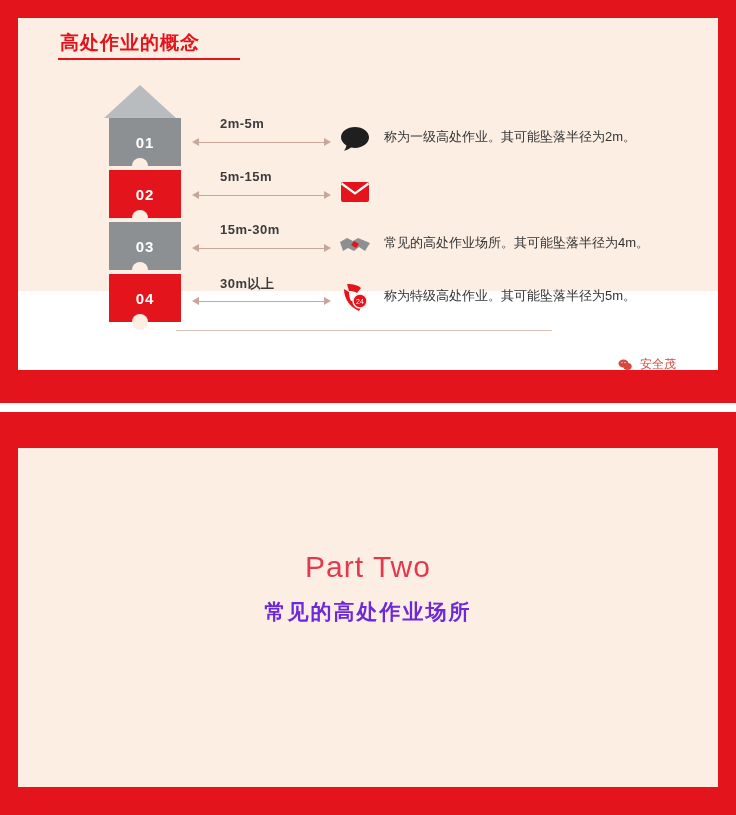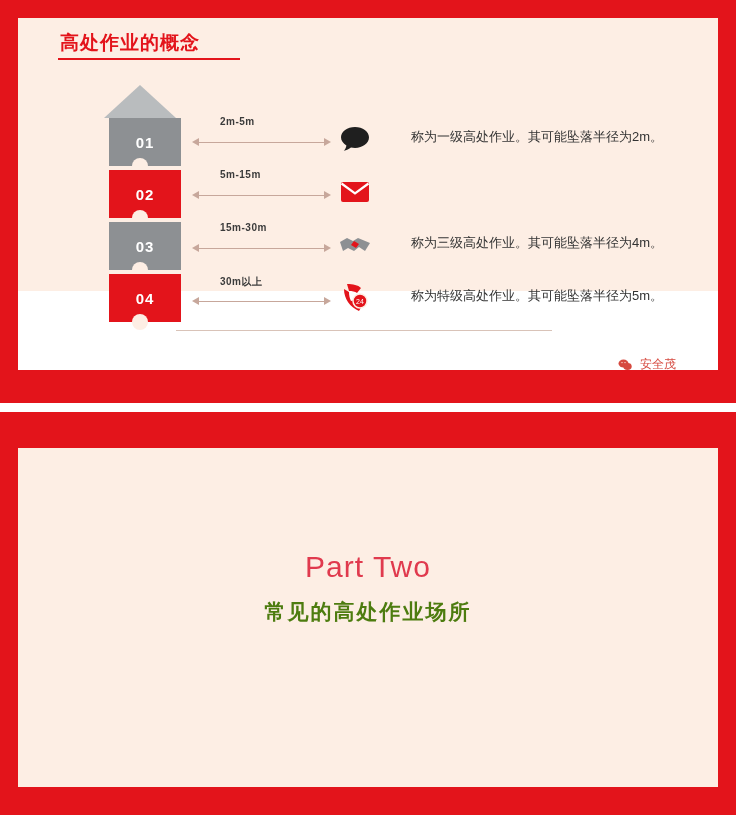--- a/index.html
+++ b/index.html
@@ -126,21 +126,21 @@
   }
   .r1 { top: 112px; }
   .r2 { top: 165px; }
   .r3 { top: 218px; }
   .r4 { top: 271px; }
 
   .row .dist-label {
     position: absolute;
     left: 44px;
     top: 4px;
-    font-size: 10px;
+    font-size: 13px;
     font-weight: bold;
     color: #3b3b3b;
     letter-spacing: 0.5px;
   }
   .row .arrow-line {
     position: absolute;
     left: 22px;
     top: 30px;
     width: 128px;
     height: 1px;
@@ -175,21 +175,20 @@
     align-items: center;
     justify-content: center;
   }
   .row .desc {
     position: absolute;
     left: 208px;
     top: 16px;
     font-size: 13px;
     color: #333333;
     white-space: nowrap;
-    margin-left: 27px;
   }
 
   .note-line {
     position: absolute;
     left: 176px;
     top: 330px;
     width: 376px;
     height: 1px;
     background: #d9c3b8;
   }
@@ -262,21 +261,21 @@
     color: #e03a4e;
     letter-spacing: 1px;
   }
   .part-sub {
     position: absolute;
     left: 0; top: 186px;
     width: 736px;
     text-align: center;
     font-size: 21px;
     font-weight: bold;
-    color: #4d7c0f;
+    color: #6d28d9;
     letter-spacing: 2px;
   }
 </style>
 </head>
 <body>
 
 <div class="page">
 
   <div class="slide1">
     <div class="top-band"></div>
@@ -329,21 +328,21 @@
       <div class="dist-label">15m-30m</div>
       <div class="arrow-left"></div>
       <div class="arrow-line"></div>
       <div class="arrow-right"></div>
       <div class="icon">
         <svg width="34" height="22" viewBox="0 0 34 22" aria-hidden="true">
           <path d="M2 8 L9 4 L15 7 L20 4 L32 9 L27 17 L21 13 L16 17 L10 14 L5 17 Z" fill="#8d9093"></path>
           <path d="M16 7 L21 10 L18 14 L13 11 Z" fill="#e3141b"></path>
         </svg>
       </div>
-      <div class="desc">称为三级高处作业。其可能坠落半径为4m。</div>
+      <div class="desc">常见的高处作业场所。其可能坠落半径为4m。</div>
     </div>
 
     <div class="row r4">
       <div class="dist-label">30m以上</div>
       <div class="arrow-left"></div>
       <div class="arrow-line"></div>
       <div class="arrow-right"></div>
       <div class="icon">
         <svg width="26" height="30" viewBox="0 0 26 30" aria-hidden="true">
           <path d="M5 1c6 0 11 1 14 4l-4 5c-2-1.5-5-2-8-2z" fill="#e3141b"></path>

